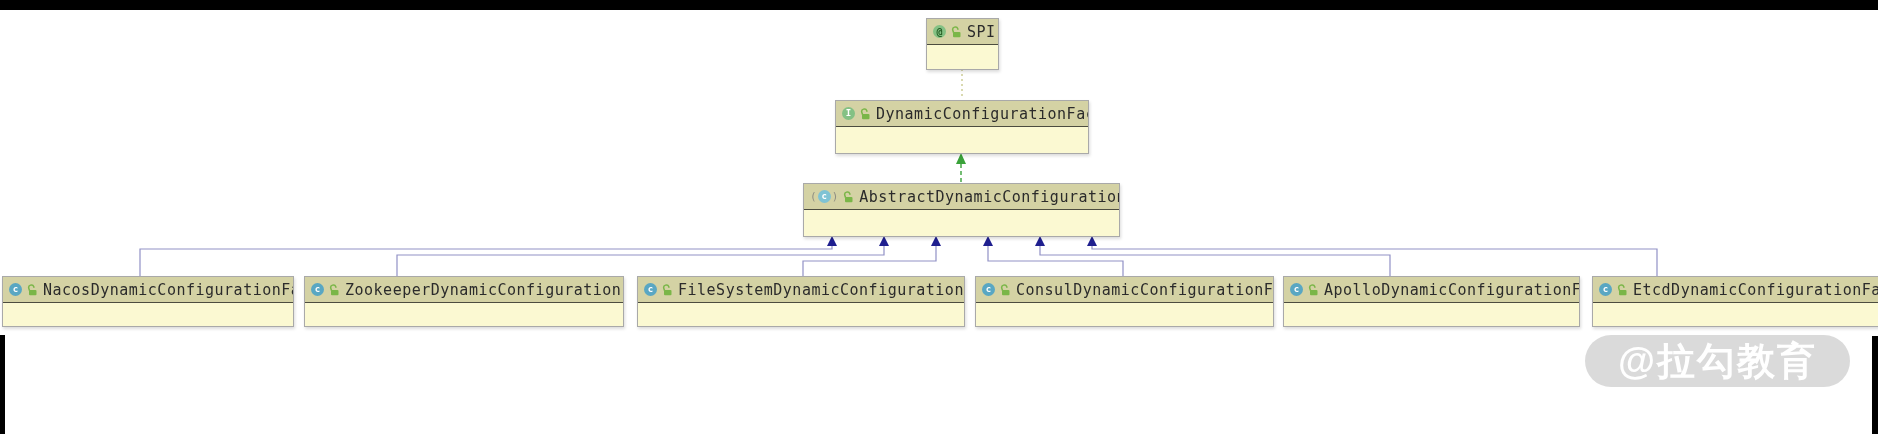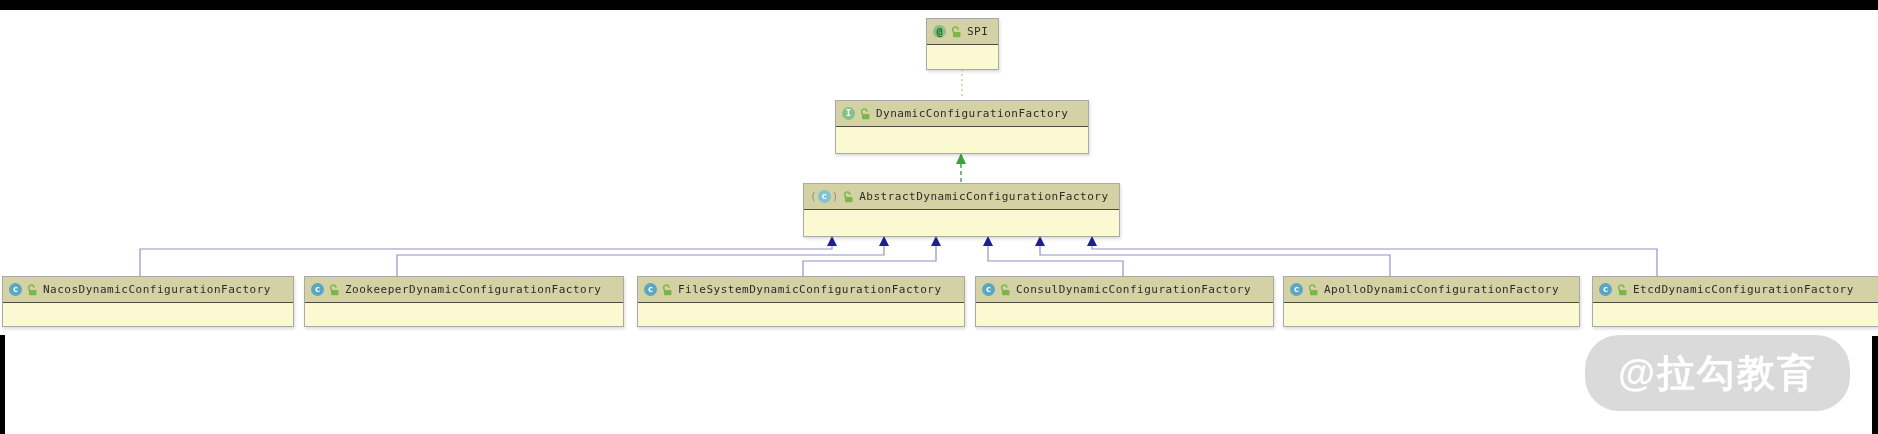--- a/index.html
+++ b/index.html
@@ -11,34 +11,34 @@
   .bar-right{left:1872px;top:336px;width:6px;height:98px;}
 
   svg.connectors{position:absolute;left:0;top:0;}
 
   .node{position:absolute;border:1px solid #a9a9a9;box-shadow:1px 2px 3px rgba(0,0,0,0.14);
         display:flex;flex-direction:column;cursor:default;}
   .node-header{background:#d4d2a4;border-bottom:1px solid #4c4c3f;height:26px;
                display:flex;align-items:center;gap:5px;padding:0 6px;box-sizing:border-box;
                white-space:nowrap;overflow:hidden;}
   .node-body{background:#fbf9d2;flex:1;}
-  .node-label{font-size:11px;color:#2b2b2b;letter-spacing:0.5px;}
+  .node-label{font-size:15px;color:#2b2b2b;letter-spacing:0.5px;}
 
   .circle-icon{width:13px;height:13px;border-radius:50%;flex:0 0 13px;
                display:flex;align-items:center;justify-content:center;
                font-size:9px;font-weight:bold;line-height:1;}
   .icon-class{background:#59a7c3;color:#ffffff;}
   .icon-abstract{background:#7fc3d4;color:#ffffff;}
   .icon-interface{background:#84c184;color:#ffffff;}
   .icon-annotation{background:#84c184;color:#235c23;font-size:10px;}
   .paren{color:#8f8f83;font-size:11px;line-height:1;}
   .abstract-wrap{display:flex;align-items:center;gap:1px;}
   .lock-icon{display:flex;align-items:center;flex:0 0 auto;}
 
-  .watermark{position:absolute;left:1585px;top:335px;width:265px;height:76px;
+  .watermark{position:absolute;left:1585px;top:335px;width:265px;height:52px;
              background:rgba(211,211,211,0.85);border-radius:34px;
              display:flex;align-items:center;justify-content:center;
              color:#ffffff;font-size:38px;font-weight:bold;
              font-family:"Liberation Sans",sans-serif;letter-spacing:2px;}
 </style>
 </head>
 <body>
 
 <div class="canvas">
 

